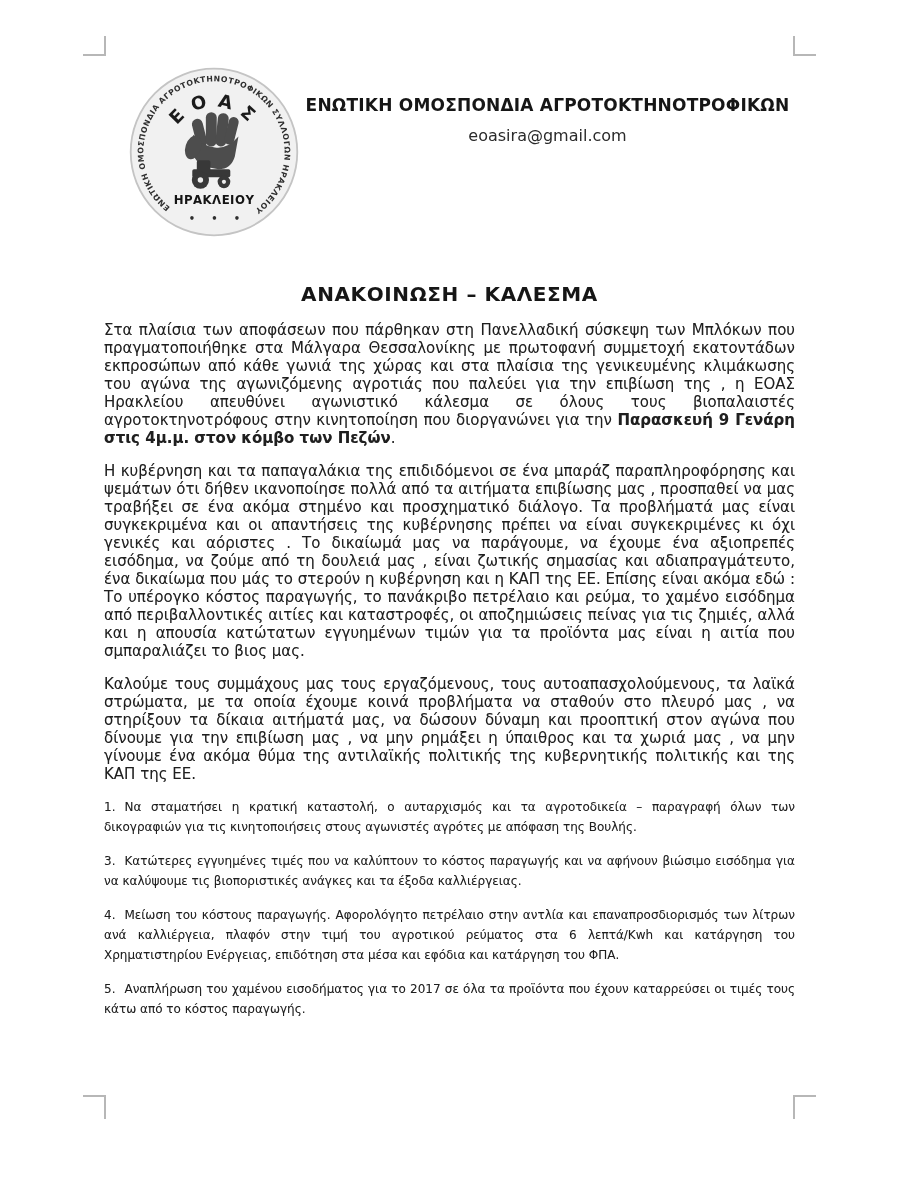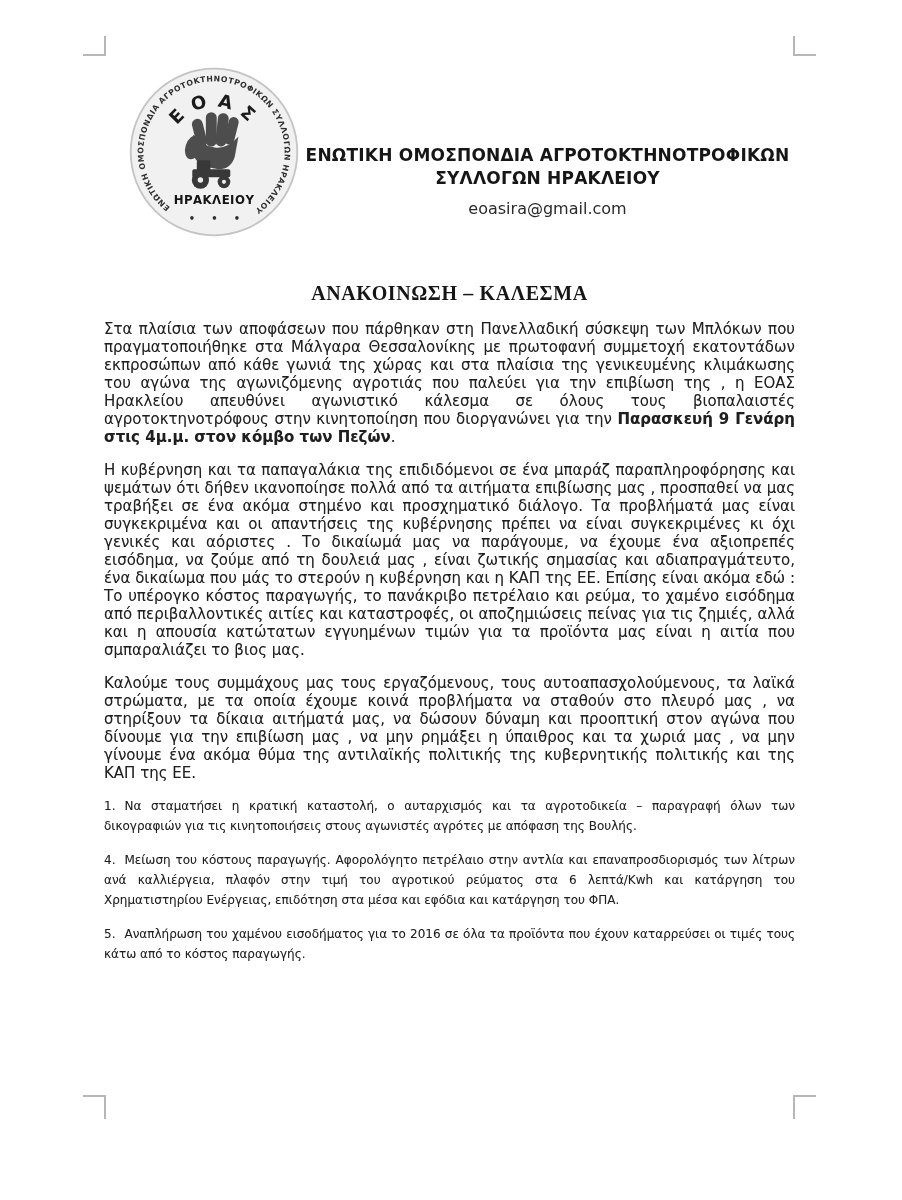--- a/index.html
+++ b/index.html
@@ -9,27 +9,27 @@
   .mark{position:absolute;width:21px;height:18px;border:0 solid #b7b7b7;}
   .mark.tl{left:83px;top:36px;border-right-width:2px;border-bottom-width:2px;}
   .mark.tr{left:793px;top:36px;border-left-width:2px;border-bottom-width:2px;}
   .mark.bl{left:83px;top:1095px;height:22px;border-right-width:2px;border-top-width:2px;}
   .mark.br{left:793px;top:1095px;height:22px;border-left-width:2px;border-top-width:2px;}
 
   .content{position:absolute;left:104px;top:54px;width:691px;}
 
   .org-header{display:flex;align-items:flex-start;}
   .seal{width:172px;height:172px;margin:12px 0 0 24px;flex:0 0 auto;}
-  .org-title-block{flex:1 1 auto;text-align:center;margin-top:90px;min-width:0;}
+  .org-title-block{flex:1 1 auto;text-align:center;margin-top:40px;min-width:0;}
   .org-name{font-weight:bold;font-size:17px;line-height:1.35;letter-spacing:.2px;color:#161616;}
   .org-name div{white-space:nowrap;}
   .org-email{font-weight:normal;font-size:16px;margin-top:9px;color:#2a2a2a;}
 
   h1.doc-title{text-align:center;font-size:20px;font-weight:bold;margin:44px 0 0;
-               letter-spacing:.6px;color:#161616;font-family:Liberation Serif, serif;}
+               letter-spacing:.6px;color:#161616;}
 
   .para{margin:15px 0 0;font-size:15px;line-height:18px;text-align:justify;
         text-shadow:0 0 .4px rgba(0,0,0,.25);}
   .para strong{font-weight:bold;}
   .item{margin:14px 0 0;font-size:12px;line-height:20px;text-align:justify;
         text-shadow:0 0 .4px rgba(0,0,0,.25);}
   .item .num{margin-right:9px;}
 
   .seal text{font-family:"DejaVu Sans",sans-serif;}
   .ring-text{font-size:8.6px;font-weight:bold;letter-spacing:.6px;fill:#2e2e2e;}
@@ -78,33 +78,33 @@
           <circle cx="80" cy="126" r="3" fill="#ececec"></circle>
           <circle cx="106" cy="128" r="2.3" fill="#ececec"></circle>
         </g>
         <text class="city-text" x="95" y="152" text-anchor="middle">ΗΡΑΚΛΕΙΟΥ</text>
         <text class="dots-text" x="99" y="172" text-anchor="middle">• • •</text>
       </svg>
 
       <div class="org-title-block">
         <div class="org-name">
           <div>ΕΝΩΤΙΚΗ ΟΜΟΣΠΟΝΔΙΑ ΑΓΡΟΤΟΚΤΗΝΟΤΡΟΦΙΚΩΝ</div>
-          <div>ΣΥΛΛΟΓΩΝ ΗΡΑΚΛΕΙΟΥ</div>
         </div>
         <div class="org-email">eoasira@gmail.com</div>
       </div>
     </header>
 
     <h1 class="doc-title">ΑΝΑΚΟΙΝΩΣΗ – ΚΑΛΕΣΜΑ</h1>
 
     <p class="para"><span>Στα πλαίσια των αποφάσεων που πάρθηκαν στη Πανελλαδική σύσκεψη των Μπλόκων που πραγματοποιήθηκε στα Μάλγαρα Θεσσαλονίκης με πρωτοφανή συμμετοχή εκατοντάδων εκπροσώπων από κάθε γωνιά της χώρας και στα πλαίσια της γενικευμένης κλιμάκωσης του αγώνα της αγωνιζόμενης αγροτιάς που παλεύει για την επιβίωση της , η ΕΟΑΣ Ηρακλείου απευθύνει αγωνιστικό κάλεσμα σε όλους τους βιοπαλαιστές αγροτοκτηνοτρόφους στην κινητοποίηση που διοργανώνει για την </span><strong>Παρασκευή 9 Γενάρη στις 4μ.μ. στον κόμβο των Πεζών</strong><span>.</span></p>
 
     <p class="para">Η κυβέρνηση και τα παπαγαλάκια της επιδιδόμενοι σε ένα μπαράζ παραπληροφόρησης και ψεμάτων ότι δήθεν ικανοποίησε πολλά από τα αιτήματα επιβίωσης μας , προσπαθεί να μας τραβήξει σε ένα ακόμα στημένο και προσχηματικό διάλογο. Τα προβλήματά μας είναι συγκεκριμένα και οι απαντήσεις της κυβέρνησης πρέπει να είναι συγκεκριμένες κι όχι γενικές και αόριστες . Το δικαίωμά μας να παράγουμε, να έχουμε ένα αξιοπρεπές εισόδημα, να ζούμε από τη δουλειά μας , είναι ζωτικής σημασίας και αδιαπραγμάτευτο, ένα δικαίωμα που μάς το στερούν η κυβέρνηση και η ΚΑΠ της ΕΕ. Επίσης είναι ακόμα εδώ : Το υπέρογκο κόστος παραγωγής, το πανάκριβο πετρέλαιο και ρεύμα, το χαμένο εισόδημα από περιβαλλοντικές αιτίες και καταστροφές, οι αποζημιώσεις πείνας για τις ζημιές, αλλά και η απουσία κατώτατων εγγυημένων τιμών για τα προϊόντα μας είναι η αιτία που σμπαραλιάζει το βιος μας.</p>
 
     <p class="para">Καλούμε τους συμμάχους μας τους εργαζόμενους, τους αυτοαπασχολούμενους, τα λαϊκά στρώματα, με τα οποία έχουμε κοινά προβλήματα να σταθούν στο πλευρό μας , να στηρίξουν τα δίκαια αιτήματά μας, να δώσουν δύναμη και προοπτική στον αγώνα που δίνουμε για την επιβίωση μας , να μην ρημάξει η ύπαιθρος και τα χωριά μας , να μην γίνουμε ένα ακόμα θύμα της αντιλαϊκής πολιτικής της κυβερνητικής πολιτικής και της ΚΑΠ της ΕΕ.</p>
 
 
     <div class="item"><span class="num">1.</span><span>Να σταματήσει η κρατική καταστολή, ο αυταρχισμός και τα αγροτοδικεία – παραγραφή όλων των δικογραφιών για τις κινητοποιήσεις στους αγωνιστές αγρότες με απόφαση της Βουλής.</span></div>
+    <div class="item"><span class="num">3.</span><span>Κατώτερες εγγυημένες τιμές που να καλύπτουν το κόστος παραγωγής και να αφήνουν βιώσιμο εισόδημα για να καλύψουμε τις βιοποριστικές ανάγκες και τα έξοδα καλλιέργειας.</span></div>
     <div class="item"><span class="num">4.</span><span>Μείωση του κόστους παραγωγής. Αφορολόγητο πετρέλαιο στην αντλία και επαναπροσδιορισμός των λίτρων ανά καλλιέργεια, πλαφόν στην τιμή του αγροτικού ρεύματος στα 6 λεπτά/Kwh και κατάργηση του Χρηματιστηρίου Ενέργειας, επιδότηση στα μέσα και εφόδια και κατάργηση του ΦΠΑ.</span></div>
-    <div class="item"><span class="num">5.</span><span>Αναπλήρωση του χαμένου εισοδήματος για το 2016 σε όλα τα προϊόντα που έχουν καταρρεύσει οι τιμές τους κάτω από το κόστος παραγωγής.</span></div>
+    <div class="item"><span class="num">5.</span><span>Αναπλήρωση του χαμένου εισοδήματος για το 2017 σε όλα τα προϊόντα που έχουν καταρρεύσει οι τιμές τους κάτω από το κόστος παραγωγής.</span></div>
 
   </div>
 </div>
 
 </body></html>

